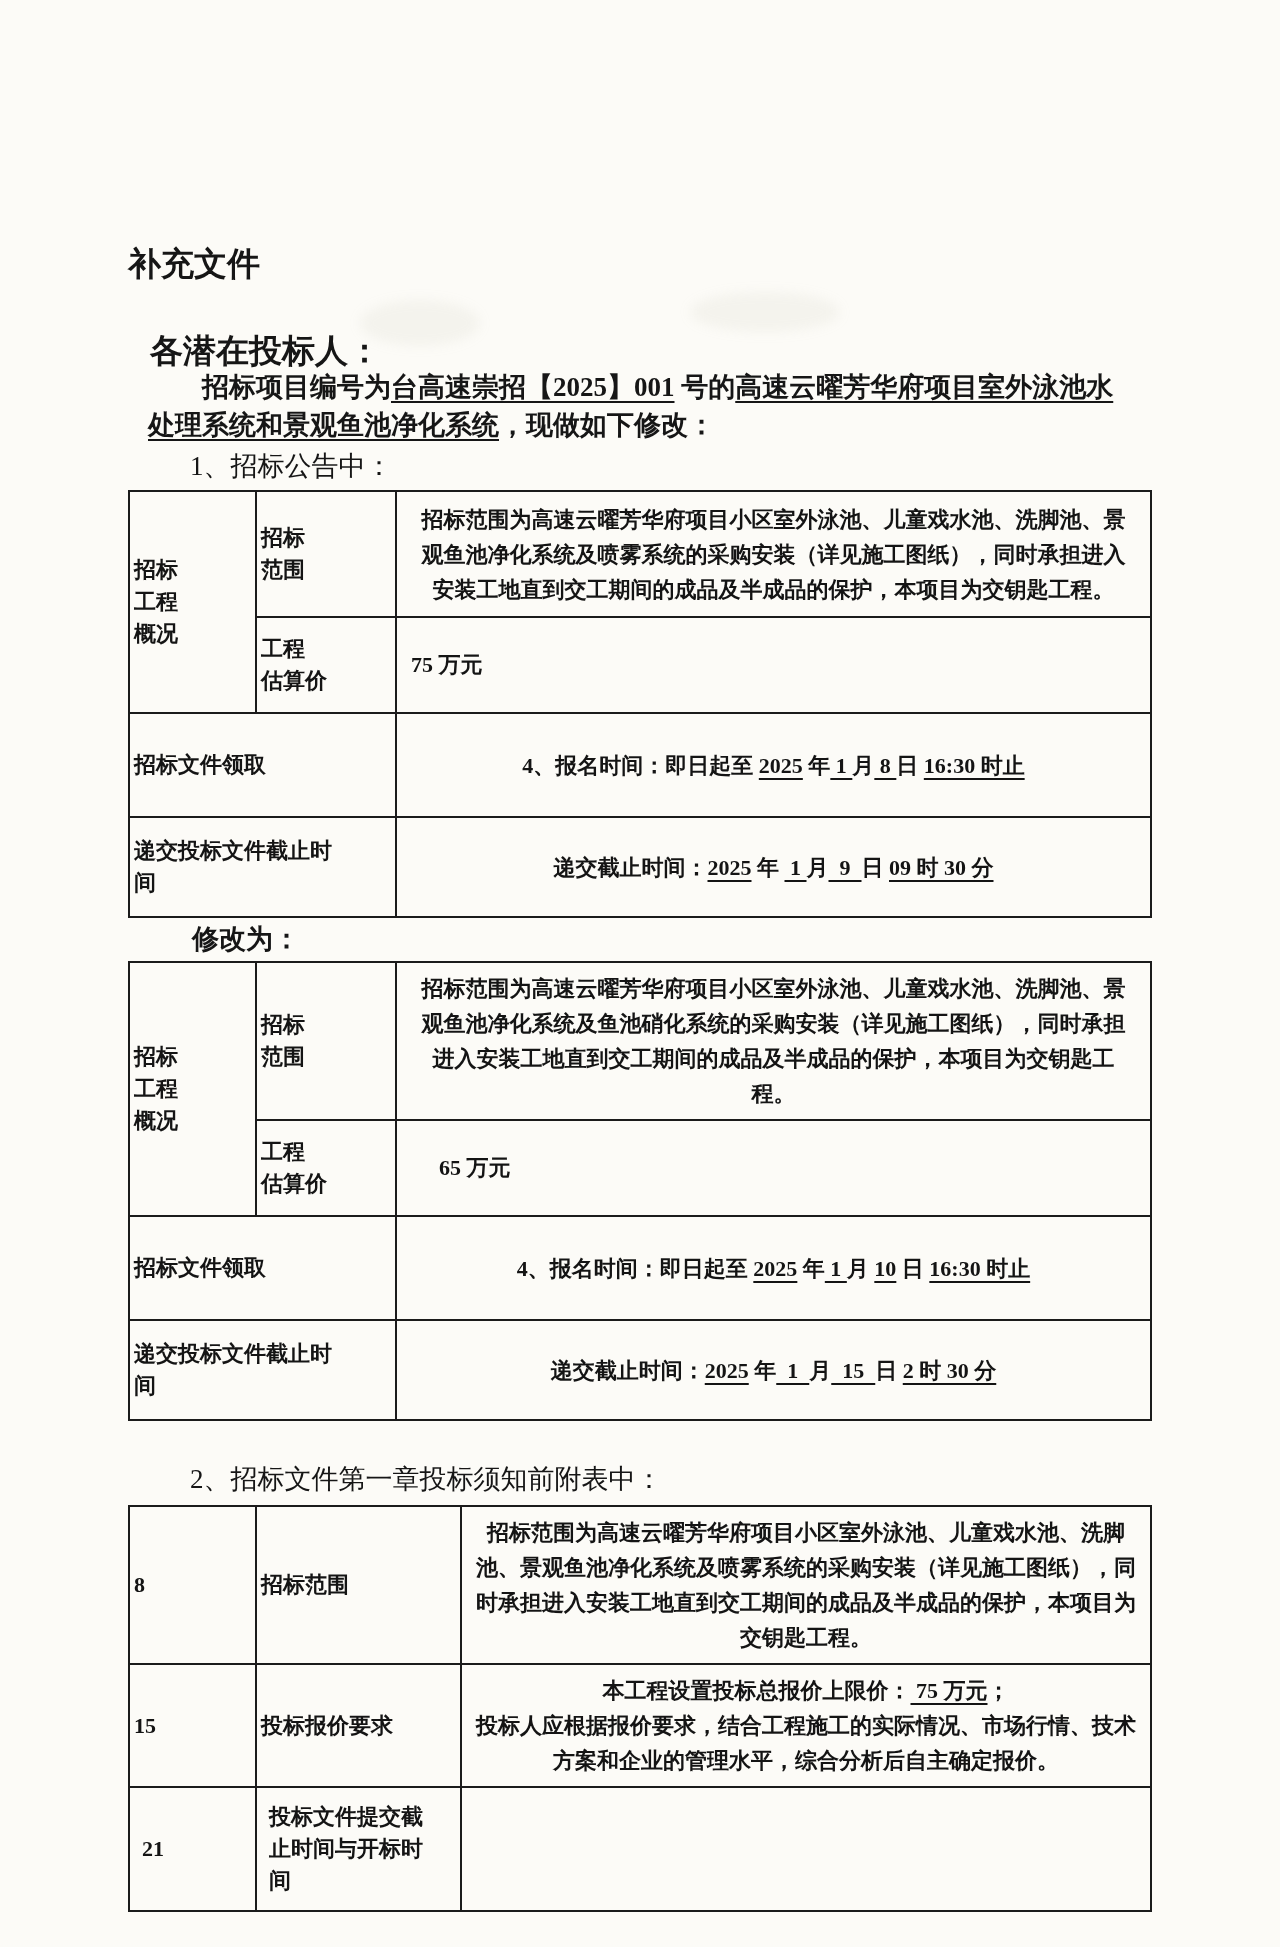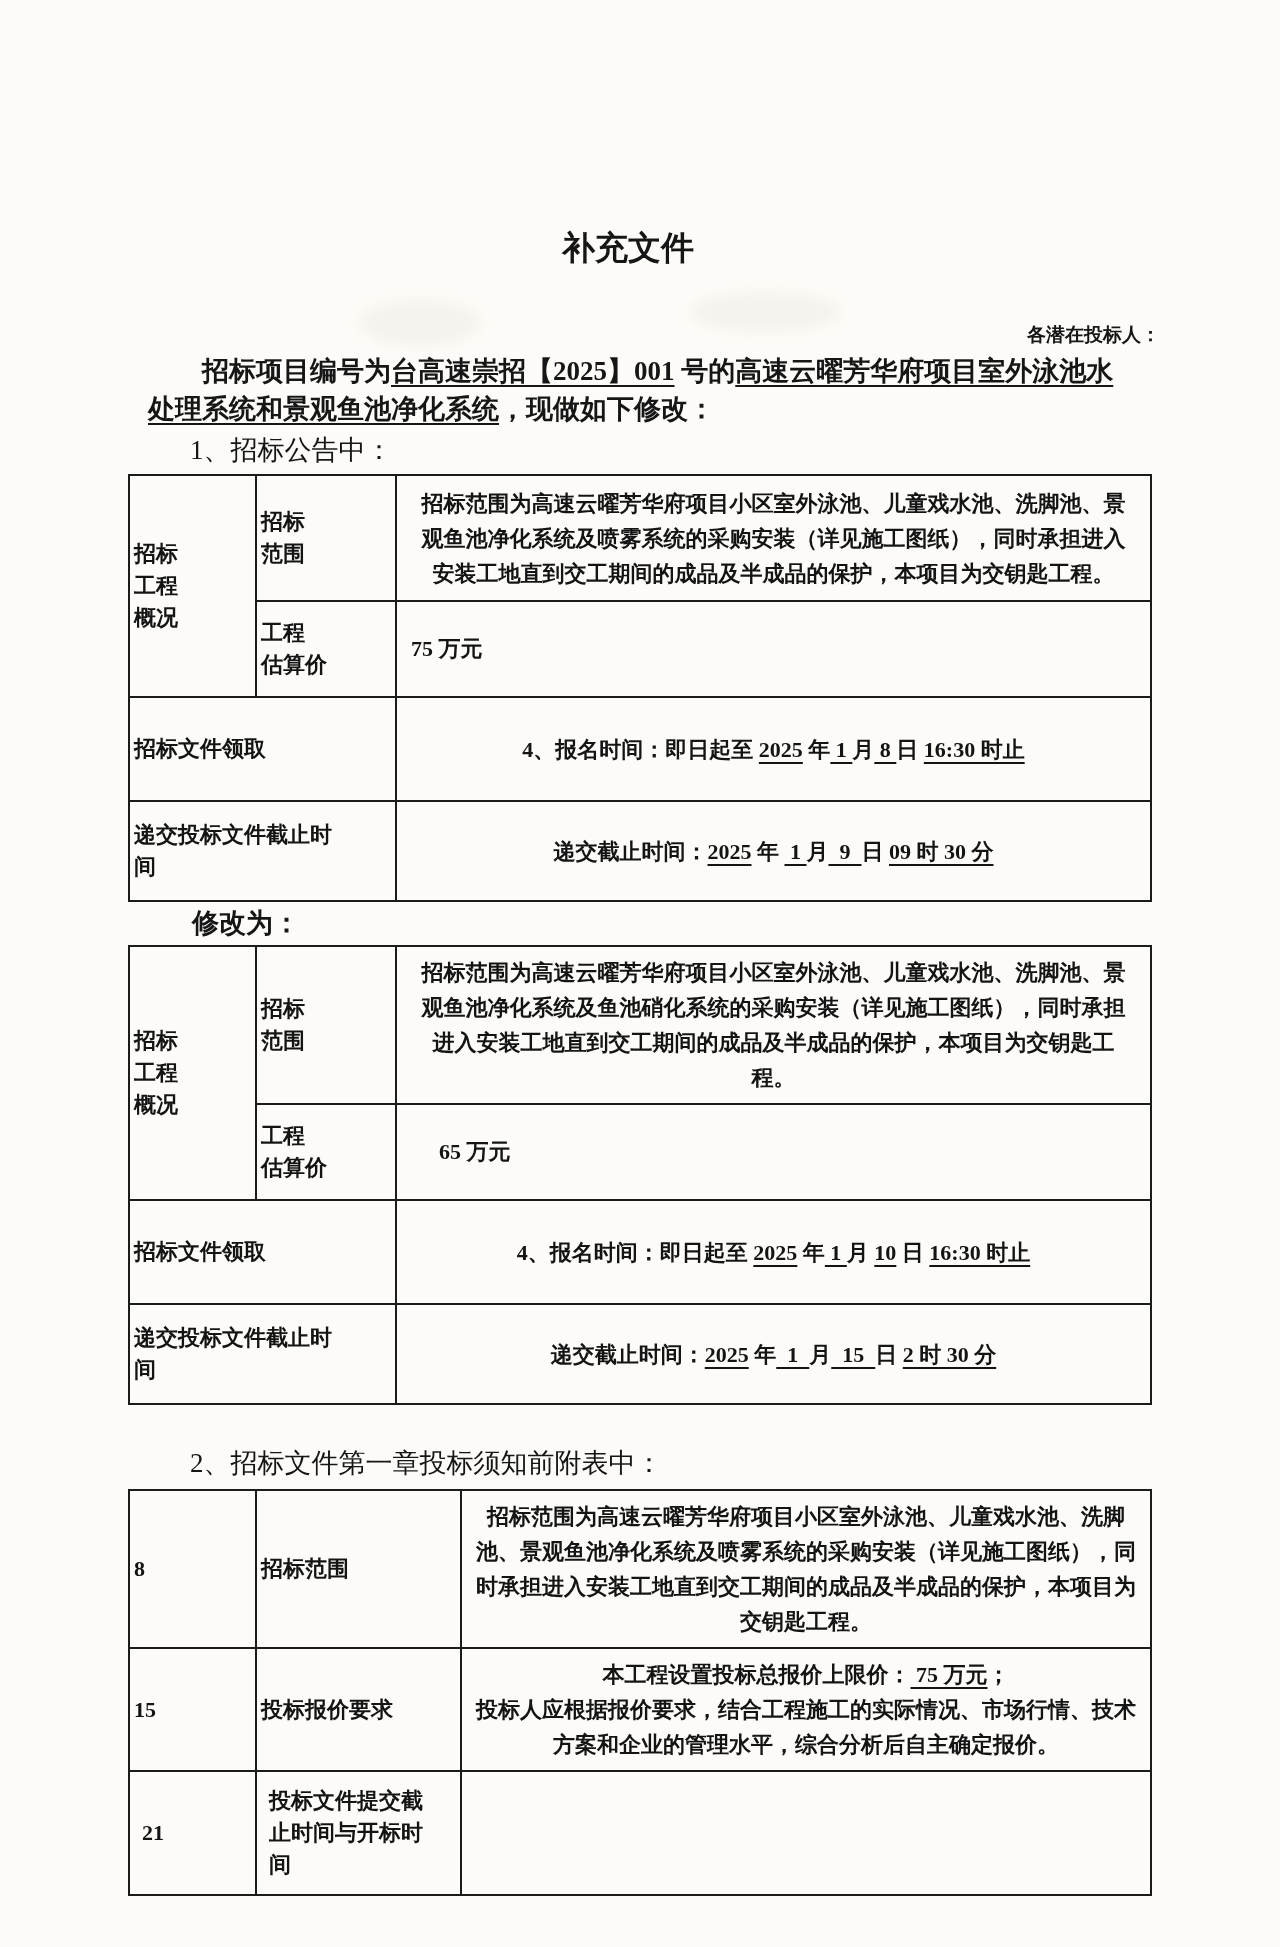--- a/index.html
+++ b/index.html
@@ -20,29 +20,28 @@
   .doc-title {
     width:1000px;
     text-align:center;
     font-size:38px; font-weight:700;
     line-height:72px;
     letter-spacing:1px;
     white-space:pre-line;
   }
   .doc-subtitle {
     width:1000px;
-    text-align:center;
     font-size:33px; font-weight:700;
     line-height:44px;
-    margin-top:14px;
+    margin-top:30px;
   }
 
   .salutation {
     margin-top:48px; margin-left:22px;
-    font-size:19px; font-weight:700; line-height:34px;text-align:right;
+    font-size:33px; font-weight:700; line-height:34px;
   }
   .intro {
     margin:0 0 0 20px; width:990px;
     font-size:27px; font-weight:600; line-height:38px;
     text-indent:2em;
   }
   .sec-heading {
     margin-top:4px; margin-left:62px;
     font-size:27px; font-weight:400; line-height:36px;
   }

